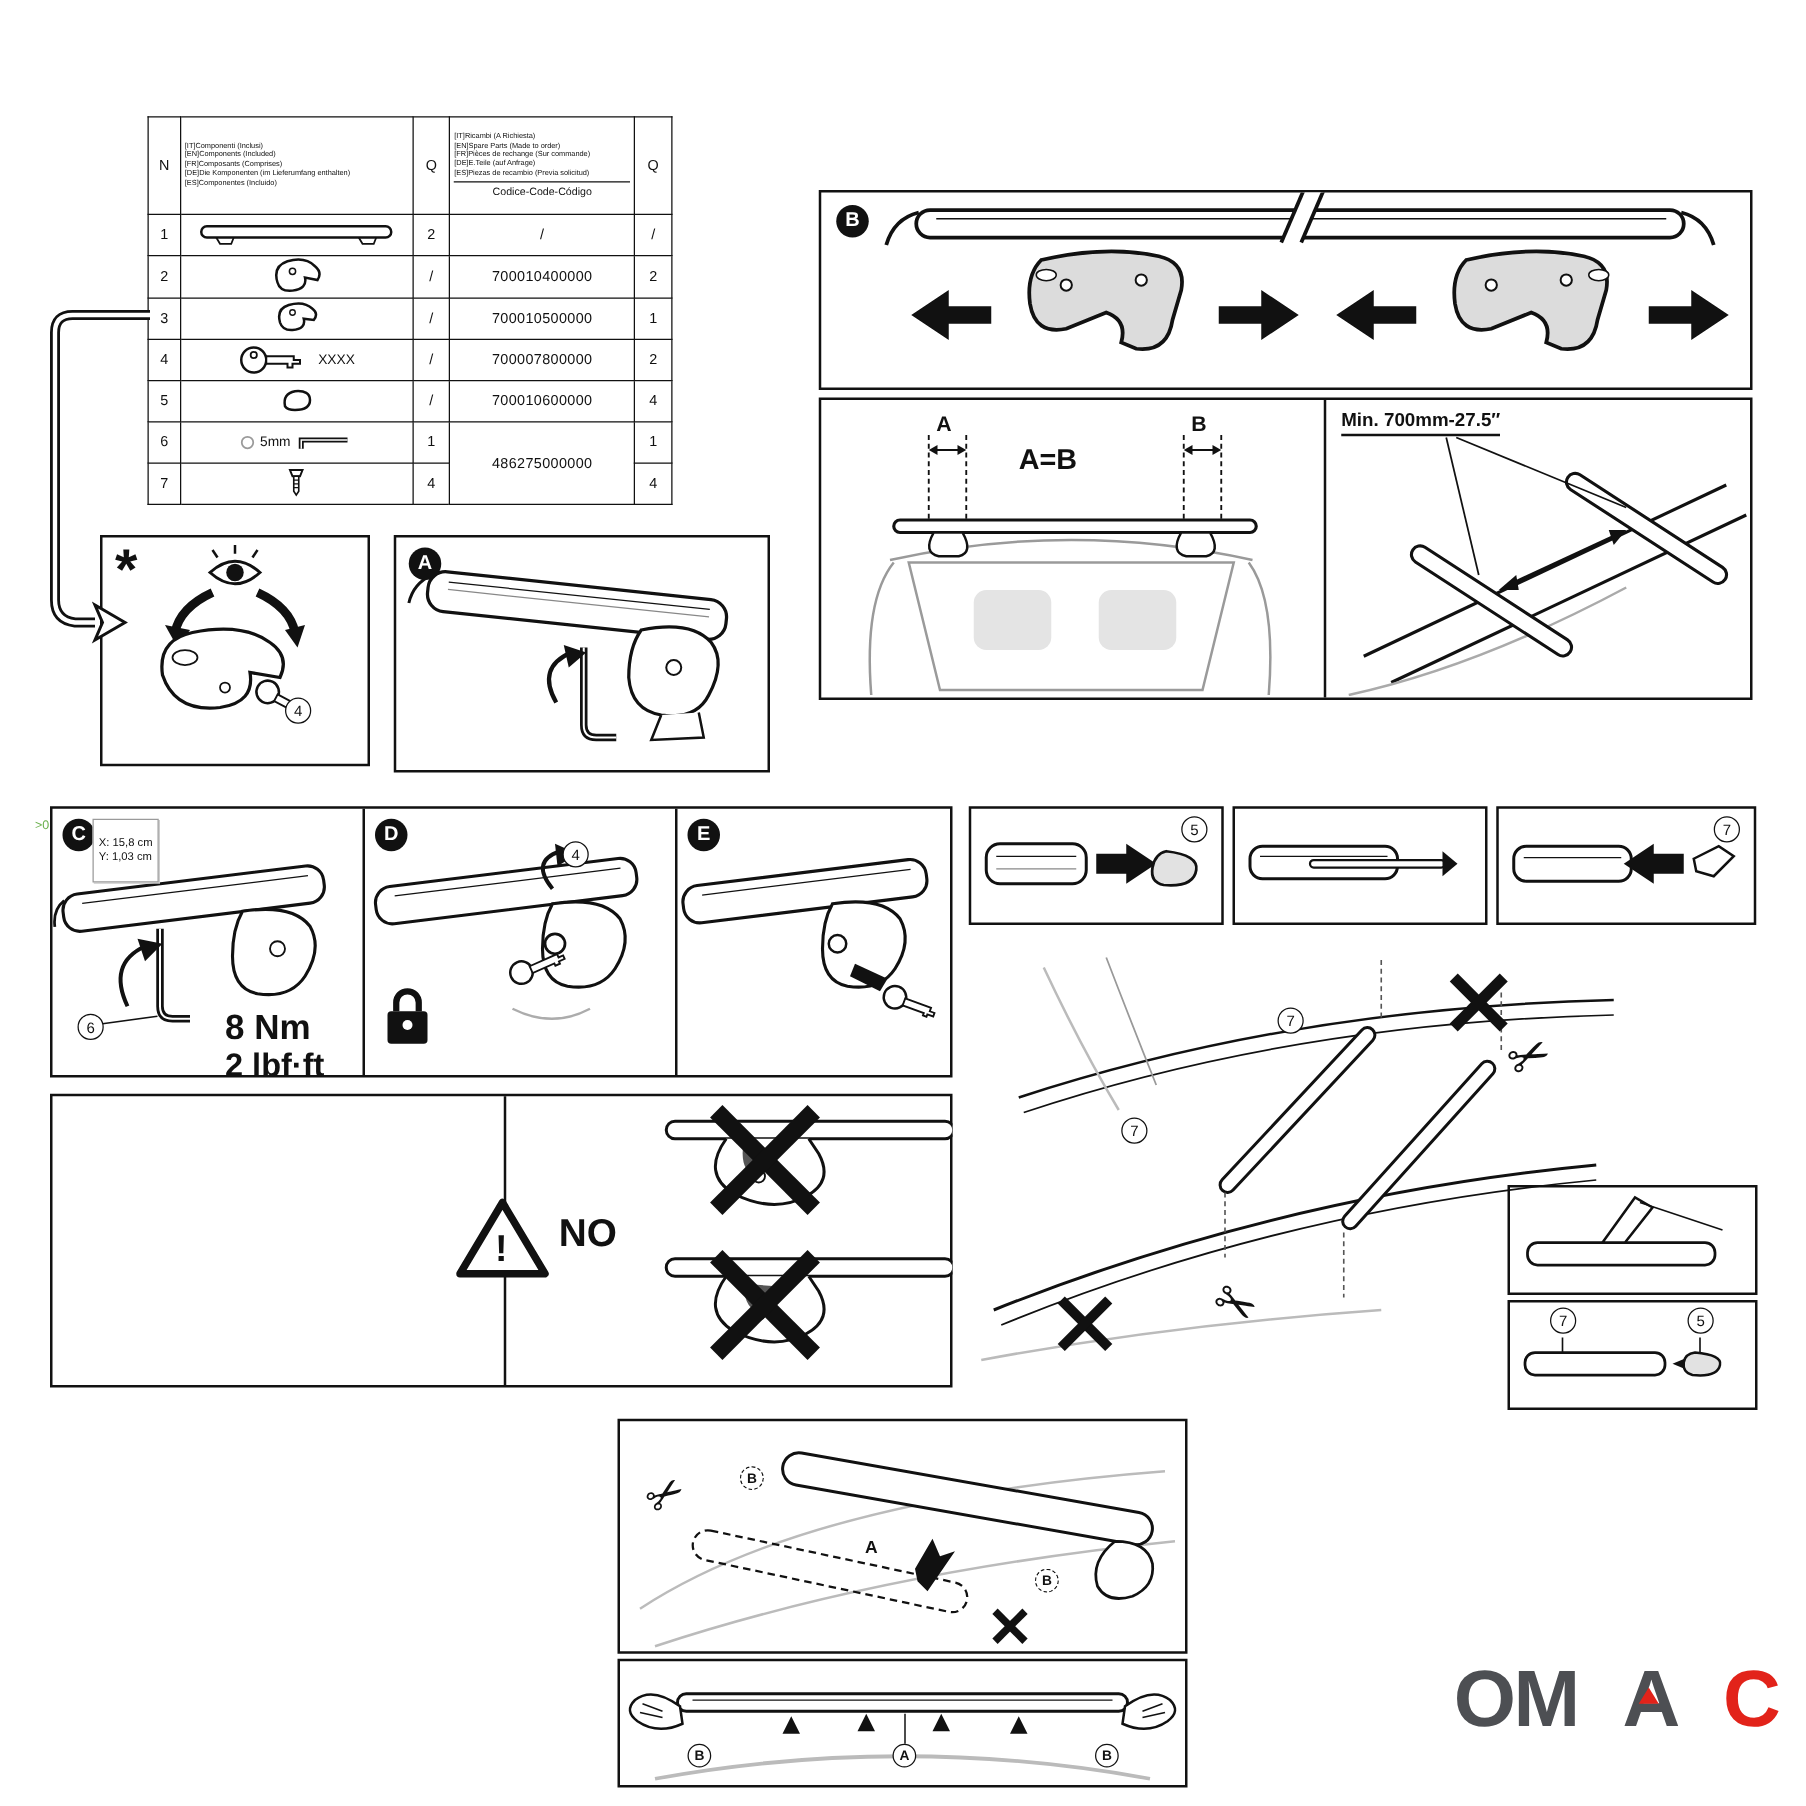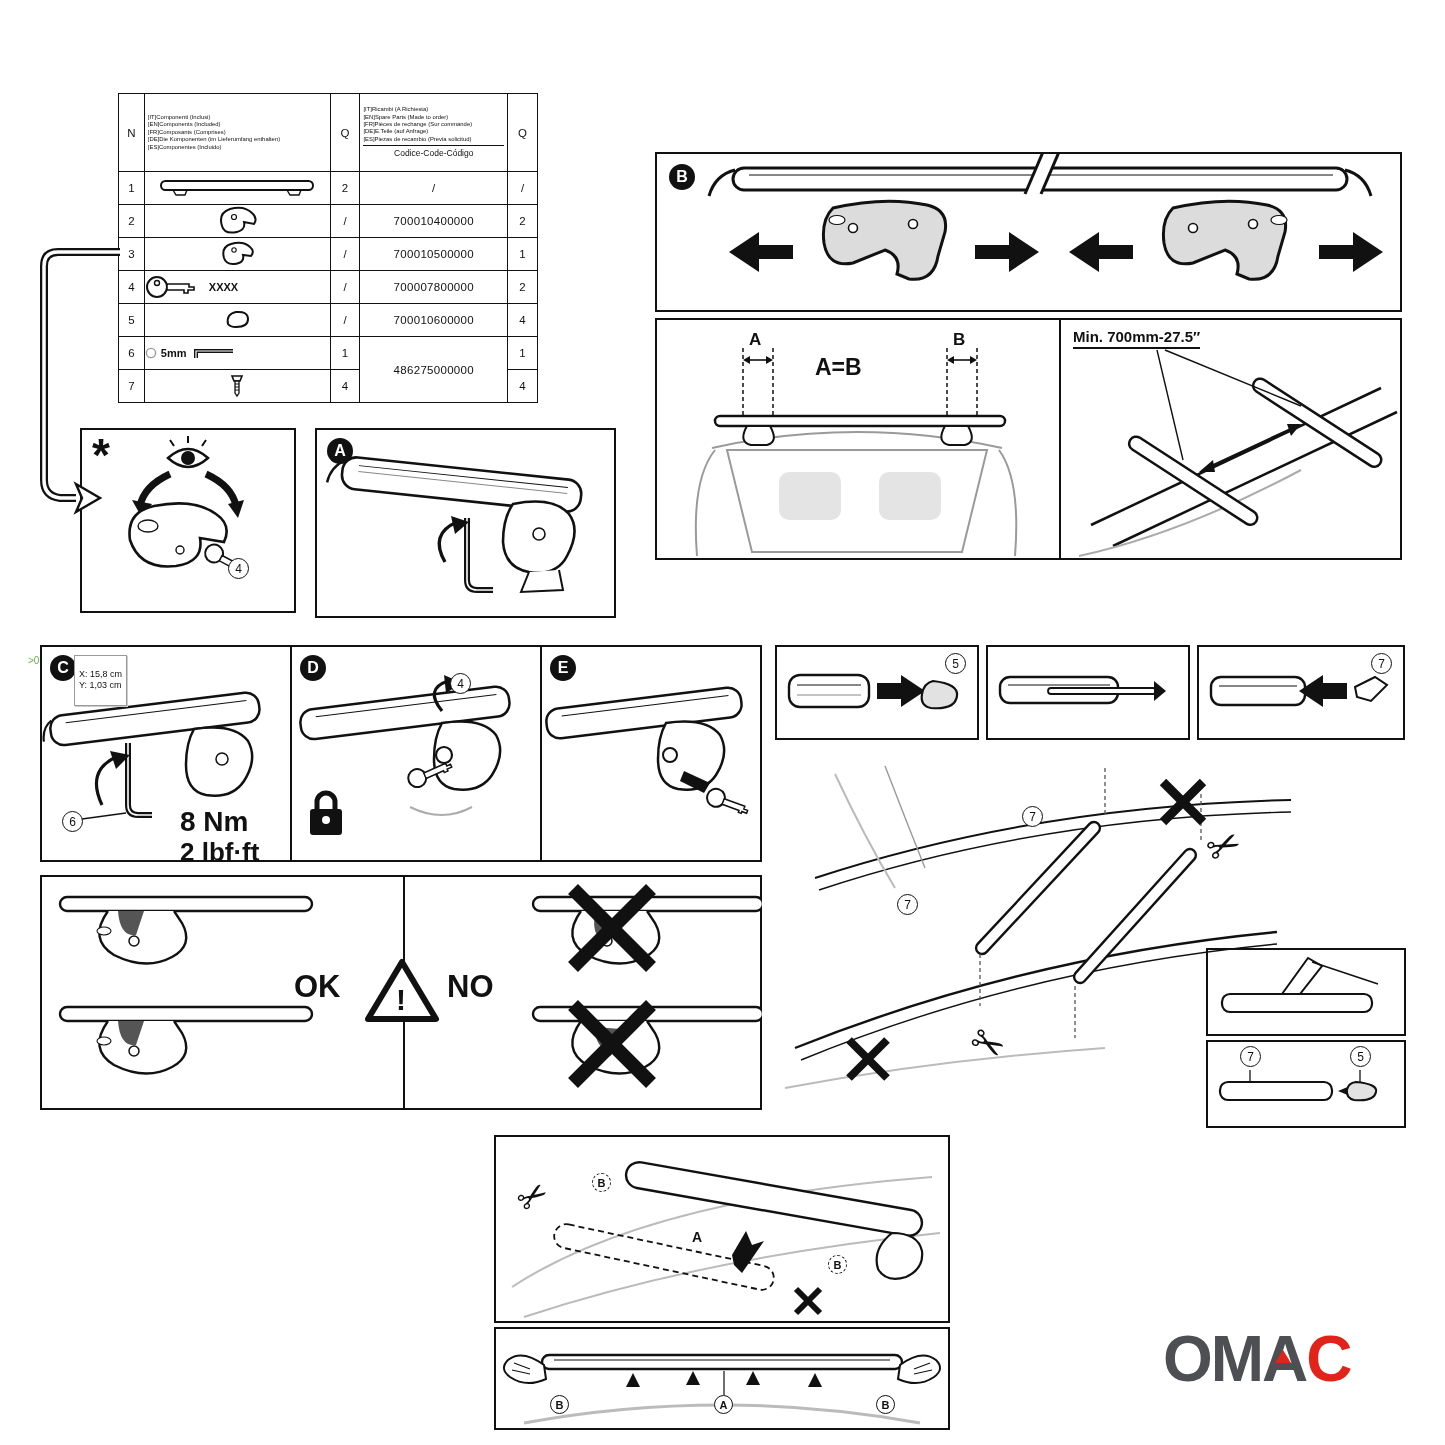--- a/index.html
+++ b/index.html
@@ -14,25 +14,25 @@
   .scissors{position:absolute;font-size:40px;line-height:1;z-index:6;font-family:"DejaVu Sans",sans-serif;}
   .illus{position:absolute;z-index:1;}
   
   .parts-table{position:absolute;left:118px;top:93px;border-collapse:collapse;background:#fff;}
   .parts-table td{border:1.5px solid #111;text-align:center;vertical-align:middle;font-size:11.5px;padding:0;}
   .parts-table .ml{text-align:left;padding:2px 3px;}
   .parts-table .ml div{font-size:5.9px;line-height:1.25;white-space:nowrap;}
   .codehdr{border-top:1.2px solid #111;text-align:center !important;font-size:8.5px !important;padding-top:2px;margin-top:2px;}
   .qcol{font-size:12px;}
   .code{letter-spacing:.3px;}
-  .partcell{display:flex;align-items:center;gap:4px;font-weight:bold;}
+  .partcell{display:flex;align-items:center;justify-content:center;gap:4px;}
   .torque{position:absolute;font-weight:900;line-height:1.04;z-index:6;margin-top:32px;}
   .tooltip-box{position:absolute;border:1px solid #9a9a9a;background:#fff;font-size:9px;line-height:1.25;padding:13px 4px;z-index:7;box-shadow:1px 1px 0 #ccc;}
   .stray{position:absolute;color:#6ab04c;font-size:10px;z-index:8;}
-  .logo{position:absolute;left:1163px;top:1322px;font-weight:900;font-size:64px;letter-spacing:-2px;display:flex;z-index:6;font-family:"Liberation Sans",sans-serif;}
+  .logo{position:absolute;left:1163px;top:1322px;font-weight:900;font-size:64px;letter-spacing:-2px;display:flex;z-index:6;font-family:"Liberation Sans",sans-serif;gap:36px;}
   .logo .g{color:#4d4f53;}
   .logo .r{color:#e2231a;}
   .logo .awrap{position:relative;color:#4d4f53;}
   .a-tri{position:absolute;left:13px;top:28px;width:0;height:0;border-left:8px solid transparent;border-right:8px solid transparent;border-bottom:13px solid #e2231a;}
   .warn-tri{position:absolute;z-index:7;}
   .warn-excl{position:absolute;font-weight:900;font-size:30px;z-index:8;}
   .okno-word{position:absolute;font-weight:900;font-size:31px;z-index:6;}
 </style>
 </head>
 <body>
@@ -438,39 +438,20 @@
       <line x1="42" y1="28" x2="42" y2="40" stroke="#111" stroke-width="1.3"></line>
       <line x1="152" y1="28" x2="152" y2="40" stroke="#111" stroke-width="1.3"></line>
       <polygon points="142,44 130,49 142,54" fill="#111"></polygon>
       <path d="M148 40 q22 2 20 10 q-2 10 -22 8 q-8 -2 -7 -10 q1 -7 9 -8 Z" fill="#e2e2e2" stroke="#111" stroke-width="2"></path>
     </svg>
     <div class="cnum" style="left:32px;top:4px;">7</div>
     <div class="cnum" style="left:142px;top:4px;">5</div>
   </div>
 
   <div class="panel" style="left:40px;top:875px;width:722px;height:235px;">
-    <div class="cell" style="left:0;width:361px;">
-      <svg class="illus" style="left:0;top:0;" width="357" height="230" viewBox="0 0 357 230">
-        <g transform="translate(0,6)">
-          <rect x="18" y="14" width="252" height="14" rx="7" fill="#fff" stroke="#111" stroke-width="2.4"></rect>
-          <path d="M66 28 q-20 28 6 44 q32 16 58 2 q22 -12 10 -34 l-8 -12" fill="#fff" stroke="#111" stroke-width="2.4"></path>
-          <path d="M76 28 h26 l-8 24 q-16 2 -18 -24 Z" fill="#555"></path>
-          <circle cx="92" cy="58" r="5" fill="none" stroke="#111" stroke-width="1.5"></circle>
-          <ellipse cx="62" cy="48" rx="7" ry="4" fill="#fff" stroke="#111" stroke-width="1.1"></ellipse>
-        </g>
-        <g transform="translate(0,116)">
-          <rect x="18" y="14" width="252" height="14" rx="7" fill="#fff" stroke="#111" stroke-width="2.4"></rect>
-          <path d="M66 28 q-20 28 6 44 q32 16 58 2 q22 -12 10 -34 l-8 -12" fill="#fff" stroke="#111" stroke-width="2.4"></path>
-          <path d="M76 28 h26 l-8 24 q-16 2 -18 -24 Z" fill="#555"></path>
-          <circle cx="92" cy="58" r="5" fill="none" stroke="#111" stroke-width="1.5"></circle>
-          <ellipse cx="62" cy="48" rx="7" ry="4" fill="#fff" stroke="#111" stroke-width="1.1"></ellipse>
-        </g>
-      </svg>
-      <div class="okno-word" style="left:252px;top:92px;">OK</div>
-    </div>
     <div class="cell" style="left:361px;width:361px;border-left:2.5px solid #111;">
       <div class="okno-word" style="left:42px;top:92px;">NO</div>
       <svg class="illus" style="left:0;top:0;" width="357" height="230" viewBox="0 0 357 230">
         <g transform="translate(110,6)">
           <rect x="18" y="14" width="230" height="14" rx="7" fill="#fff" stroke="#111" stroke-width="2.4"></rect>
           <path d="M66 28 q-20 28 6 44 q32 16 58 2 q22 -12 10 -34 l-8 -12" fill="#fff" stroke="#111" stroke-width="2.4"></path>
           <path d="M80 30 l24 10 l-14 18 q-14 -4 -10 -28 Z" fill="#555"></path>
           <circle cx="92" cy="58" r="5" fill="none" stroke="#111" stroke-width="1.5"></circle>
         </g>
         <g transform="translate(110,116)">

